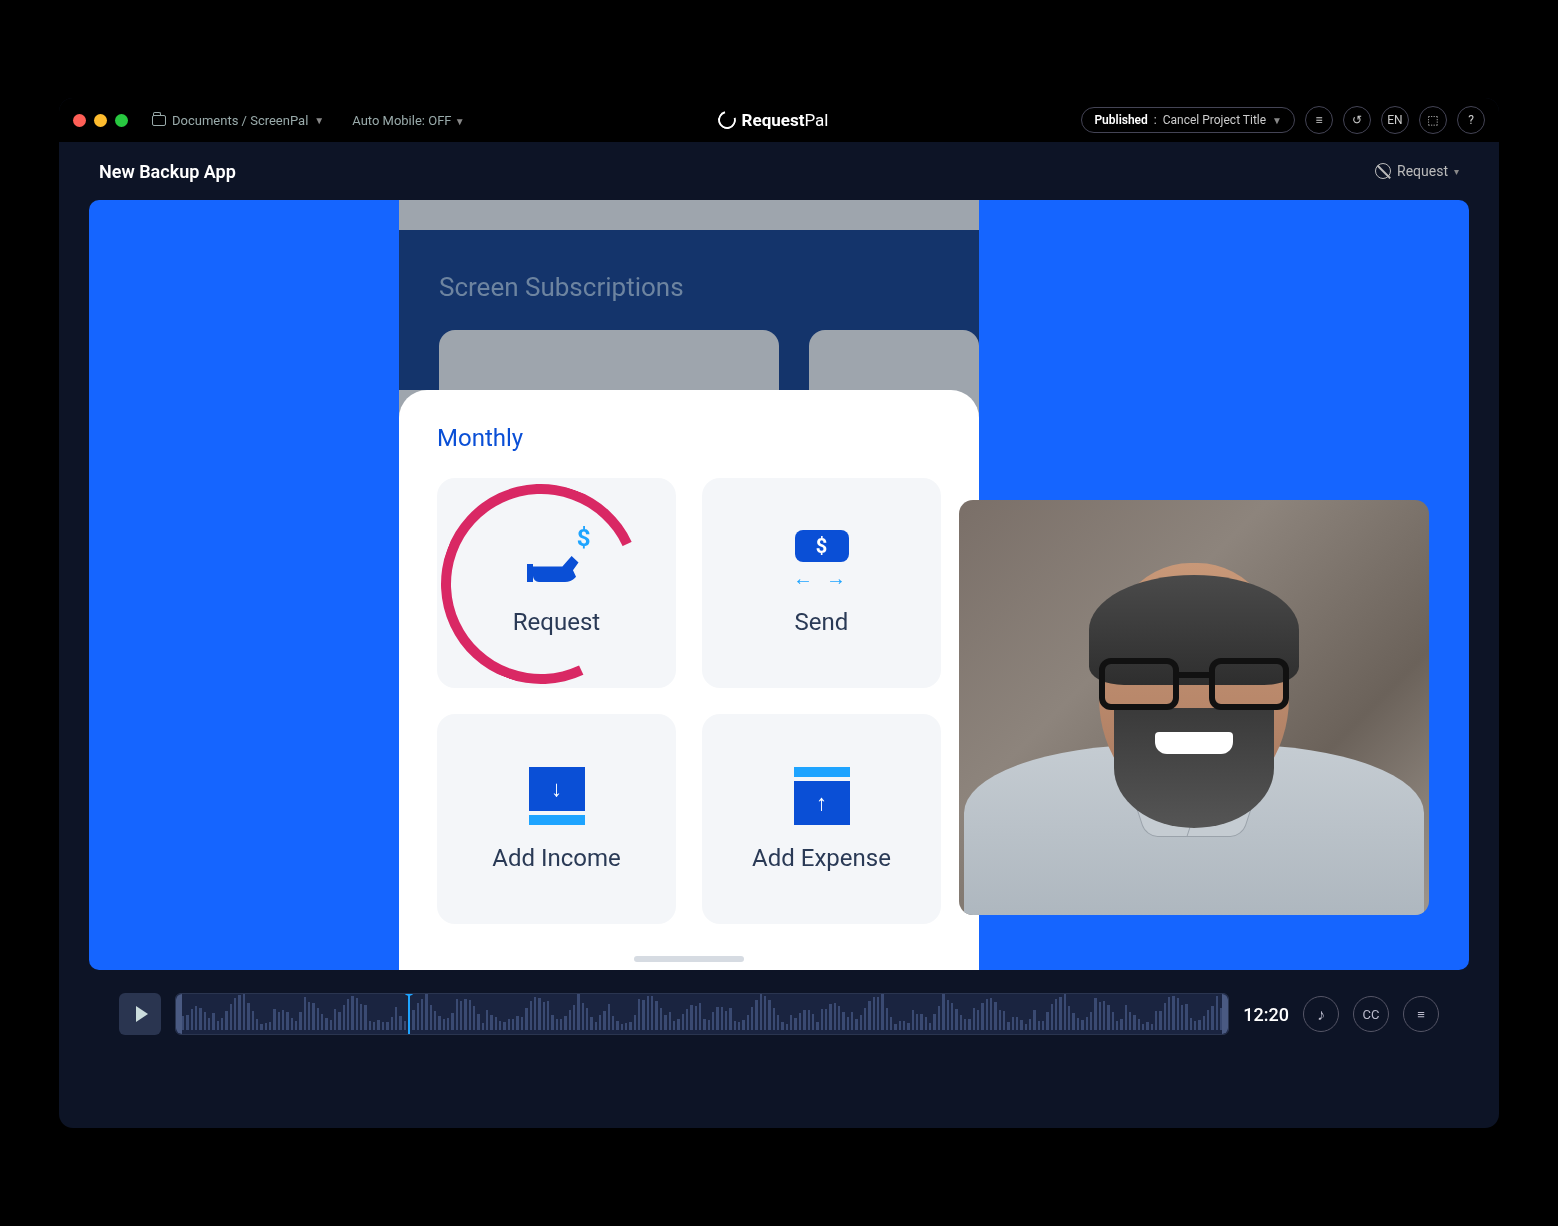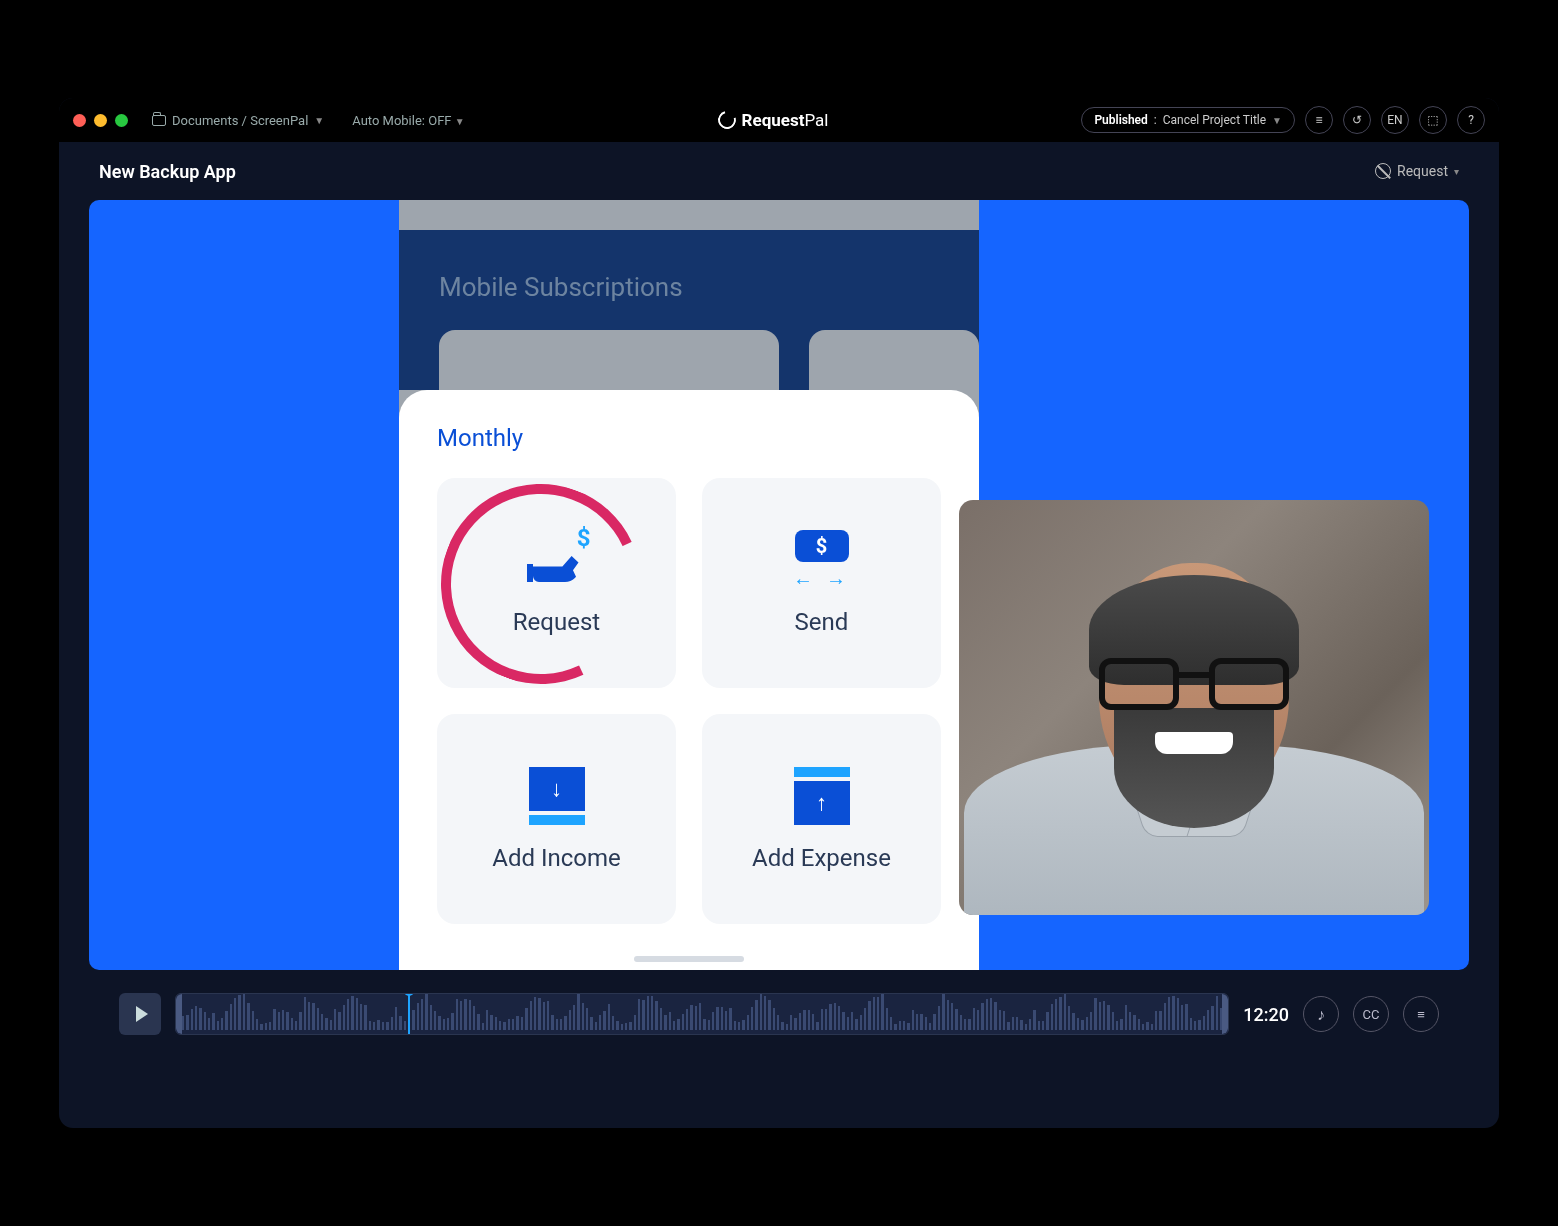--- a/index.html
+++ b/index.html
@@ -225,21 +225,21 @@
       <span class="ban"></span>
       <span>Request</span>
       <span class="chev">▾</span>
     </div>
   </div>
 
   <div class="stage-wrap">
     <div class="stage">
       <div class="phone-bg"></div>
       <div class="phone-dark"></div>
-      <div class="subs-label">Mobile Subscriptions</div>
+      <div class="subs-label">Screen Subscriptions</div>
       <div class="subs-card1"></div>
       <div class="subs-card2"></div>
 
       <div class="modal">
         <div class="modal-head">
           <div class="modal-cancel">Monthly</div>
         </div>
         <div class="tx-grid">
           <div class="tx-card">
             <div class="anno-circle"></div>

